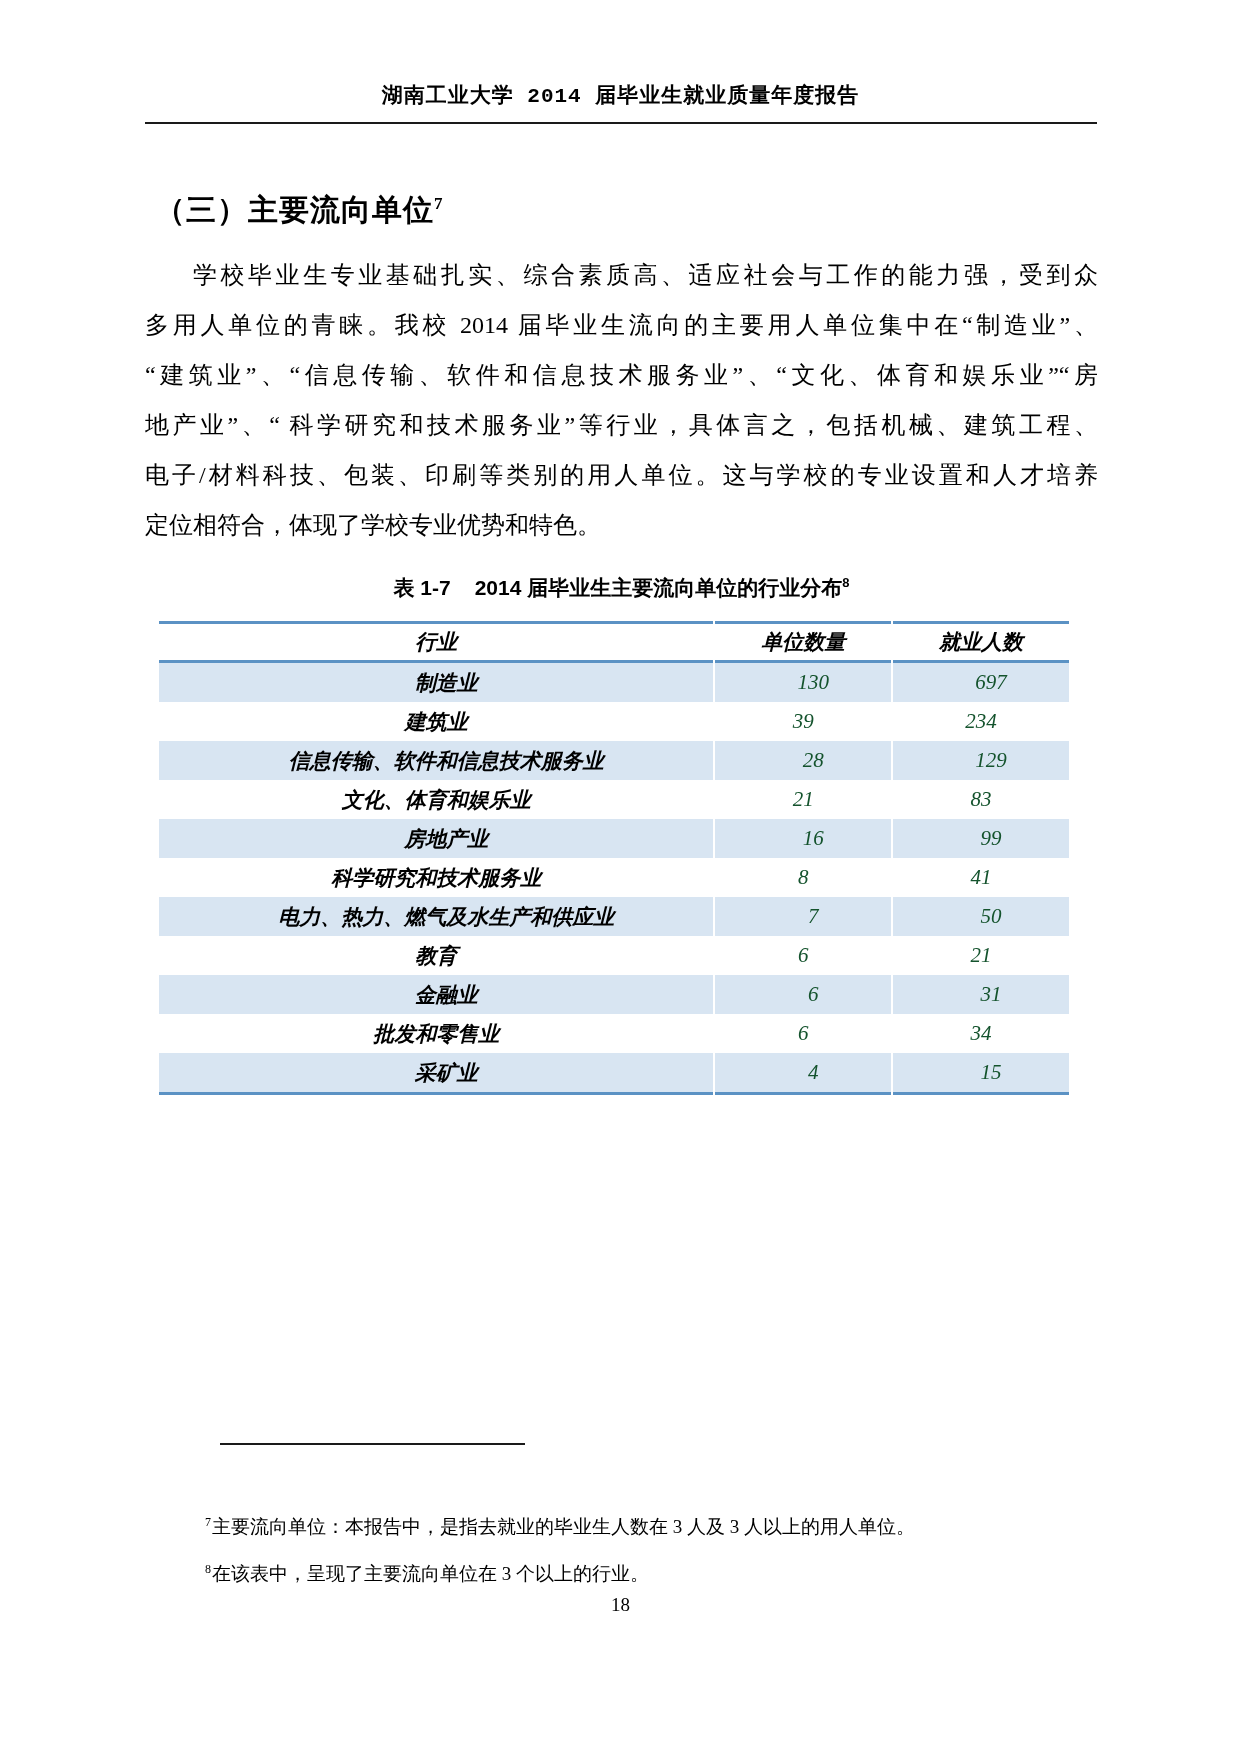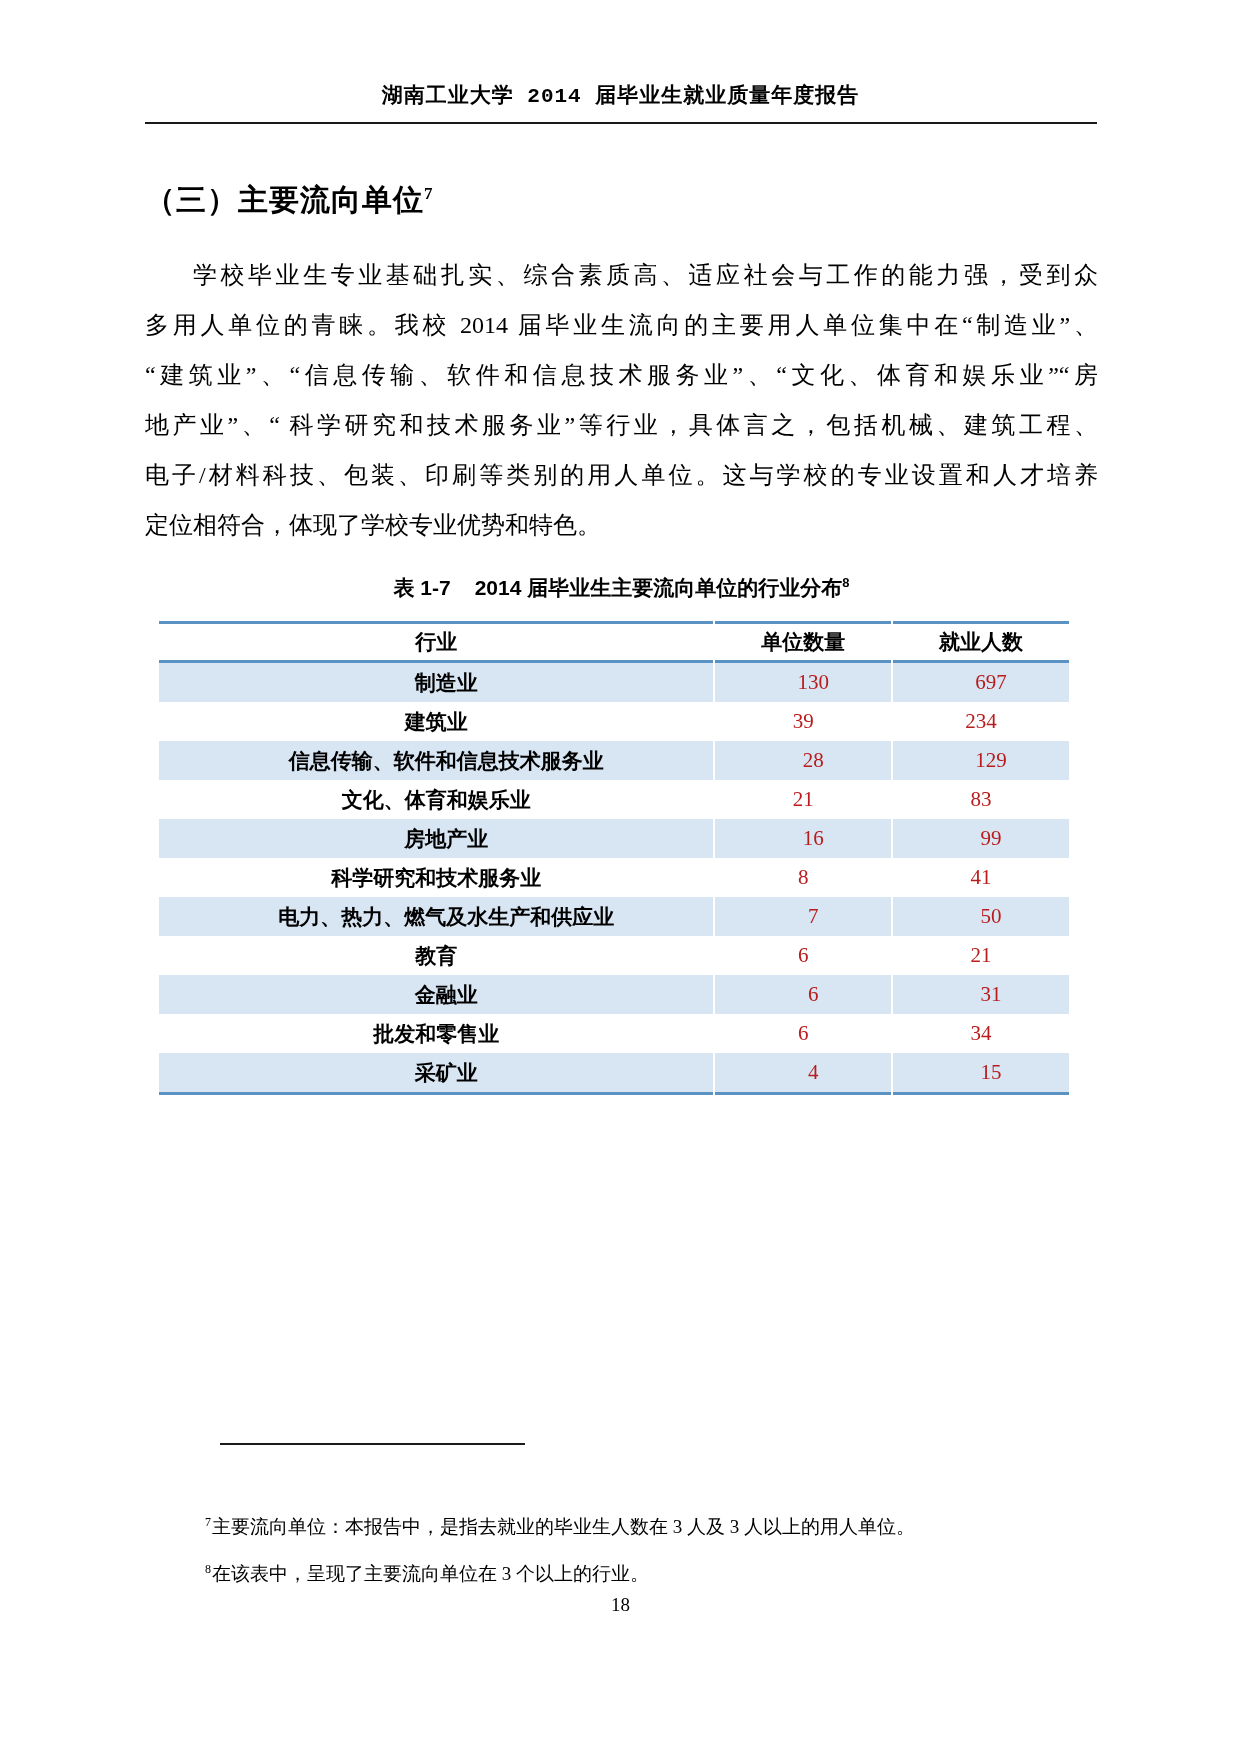--- a/index.html
+++ b/index.html
@@ -21,21 +21,21 @@
     font-weight:bold; font-size:21px; line-height:26px;
     letter-spacing:1px;
   }
   .header-rule {
     position:absolute; top:122px; left:145px; width:952px; height:2px;
     background:#1a1a1a;
   }
 
   
   .section-heading {
-    position:absolute; top:176px; left:145px; margin:0;
+    position:absolute; top:176px; left:145px; margin:10px;
     font-family:"Liberation Sans", sans-serif;
     font-weight:bold; font-size:30px; line-height:36px;
     letter-spacing:1px;
   }
   .section-heading sup { font-family:"Liberation Serif", serif; font-size:17px; }
 
   
   .body-paragraph {
     position:absolute; top:250px; left:145px; width:953px;
     font-size:24px; line-height:50px;
@@ -53,37 +53,38 @@
   }
   .caption-gap { display:inline-block; width:24px; }
   .table-caption sup { font-size:13px; }
 
   
   :root { --table-border:#5b92c4; --row-band:#d8e5f2; }
   table.industry {
     position:absolute; top:621px; left:157px; width:914px;
     border-collapse:separate; border-spacing:2px 0;
     table-layout:fixed;
+    font-style:italic;
   }
   col.col-industry { width:61.2%; }
   col.col-units    { width:19.4%; }
   col.col-employed { width:19.4%; }
   table.industry th {
     background:#ffffff;
     border-top:3px solid var(--table-border);
     border-bottom:3px solid var(--table-border);
     height:36px; padding:0;
     font-family:"Liberation Sans", sans-serif;
     font-weight:bold; font-size:21px; text-align:center;
   }
   table.industry td {
     height:39px; padding:0; text-align:center; font-size:21px;
   }
   td.c-industry { font-family:"Liberation Sans", sans-serif; font-weight:bold; }
-  td.c-num { font-family:"Liberation Serif", serif; color:#b91c1c; }
+  td.c-num { font-family:"Liberation Serif", serif; color:#14532d; }
   tr.band td { background:var(--row-band);padding-left:20px; }
   table.industry tbody tr:last-child td { border-bottom:3px solid var(--table-border); }
 
   
   .footnote-rule {
     position:absolute; top:1443px; left:220px; width:305px; height:2px;
     background:#1a1a1a;
   }
   .footnotes {
     position:absolute; top:1472px; left:205px; width:895px;

